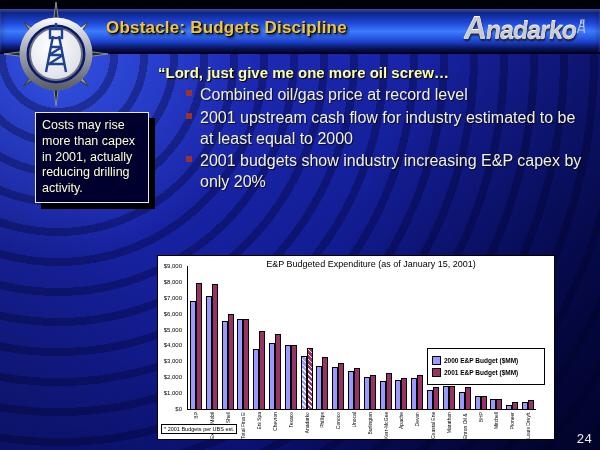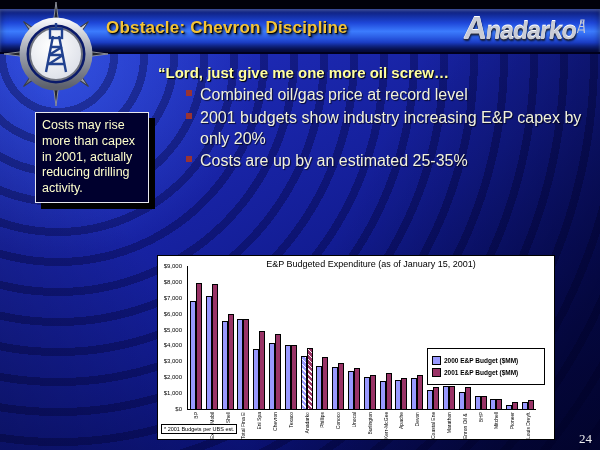--- a/index.html
+++ b/index.html
@@ -79,32 +79,32 @@
   }
   .lrow{display:flex;align-items:center;margin:3px 1px;}
   .lsw{width:7px;height:7px;border:1px solid #000;margin-right:3px;flex:none;}
   .lsw.s0{background:var(--s0,#9999ff);}
   .lsw.s1{background:var(--s1,#993366);}
   .lrow span:last-child{font-size:6.5px;font-weight:bold;white-space:nowrap;}
   .footnote{
     position:absolute;left:3px;bottom:5px;border:1px solid #000;background:#fff;
     font-size:5.5px;padding:1px 2px;max-width:72px;white-space:nowrap;overflow:hidden;
   }
-  .pagenum{position:absolute;right:8px;bottom:3px;z-index:3;color:#ececec;font-family:Liberation Serif, serif;font-size:13px;}
+  .pagenum{position:absolute;right:8px;bottom:3px;z-index:3;color:#ececec;font-family:Liberation Mono, monospace;font-size:13px;}
 </style>
 </head>
 <body>
 
 <div class="slide">
   <div class="rings"></div>
   <div class="streaks"></div>
   <div class="topstrip"></div>
   <div class="band"></div>
 
-  <div class="slide-title">Obstacle: Chevron Discipline</div>
+  <div class="slide-title">Obstacle: Budgets Discipline</div>
 
   <div class="brand">
     <span class="logotext">Anadarko</span>
     <svg width="9" height="15" viewBox="0 0 9 15">
       <g stroke="#c9ccd6" stroke-width="1.2" fill="none">
         <path d="M1,14 L3.5,2 M8,14 L5.5,2"></path>
         <rect x="3" y="1" width="3" height="3"></rect>
         <path d="M1.8,11 L7.2,11 M2.4,7.5 L6.6,7.5"></path>
       </g>
     </svg>
@@ -152,29 +152,29 @@
     <span>Costs may rise more than capex in 2001, actually reducing drilling activity.</span>
   </div>
 
   <div class="bodytext">
     <div class="quote">“Lord, just give me one more oil screw…</div>
     <div>
         <div class="bullet-row">
           <span class="bmark"></span>
           <span class="btext">Combined oil/gas price at record level</span>
         </div>
+        <div class="bullet-row">
+          <span class="bmark"></span>
+          <span class="btext">2001 upstream cash flow for industry estimated to be at least equal to 2000</span>
+        </div>
       </div>
     <div>
         <div class="bullet-row">
           <span class="bmark"></span>
           <span class="btext">2001 budgets show industry increasing E&amp;P capex by only 20%</span>
-        </div>
-        <div class="bullet-row">
-          <span class="bmark"></span>
-          <span class="btext">Costs are up by an estimated 25-35%</span>
         </div>
       </div>
   </div>
 
   <div class="chart">
     <div class="chart-title">E&amp;P Budgeted Expenditure (as of January 15, 2001)</div>
     <div class="yaxis" id="yaxis">
         <div class="ytick" style="bottom: 0%;">$0</div>
         <div class="ytick" style="bottom: 11.1111%;">$1,000</div>
         <div class="ytick" style="bottom: 22.2222%;">$2,000</div>

